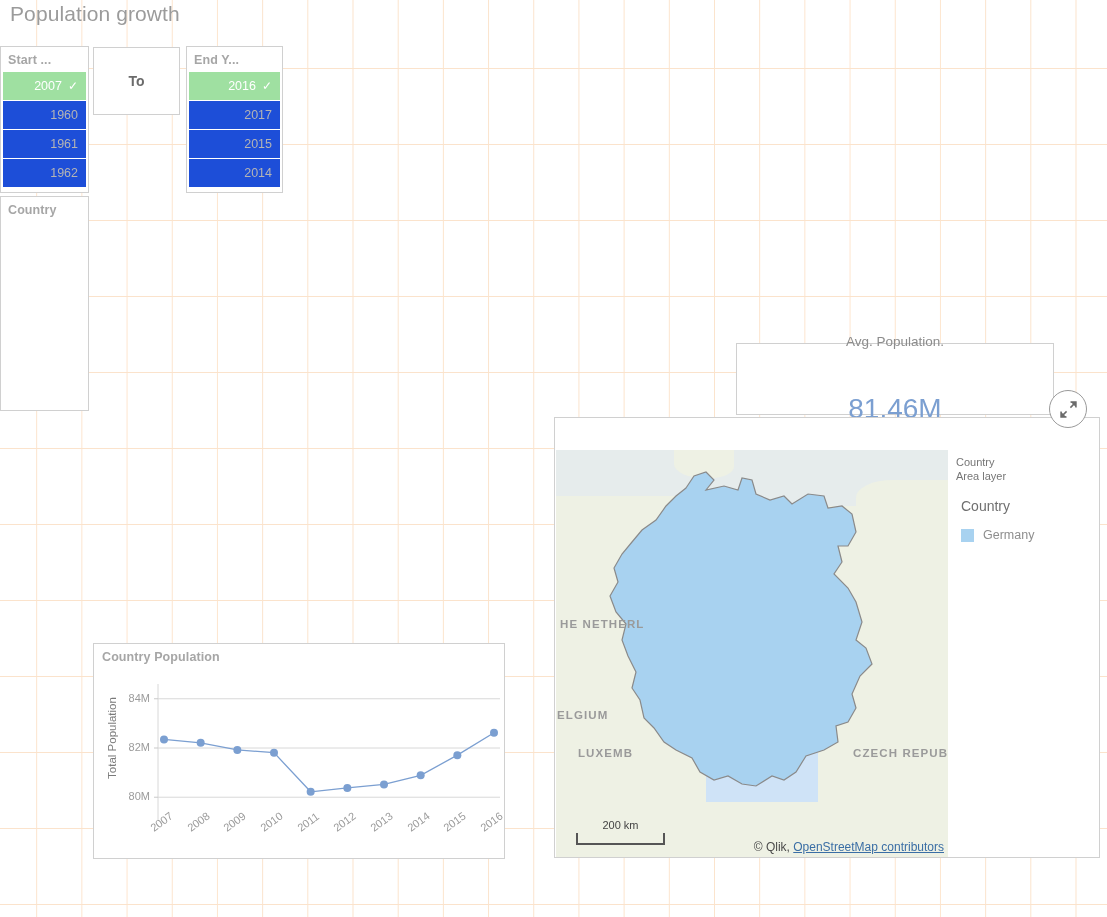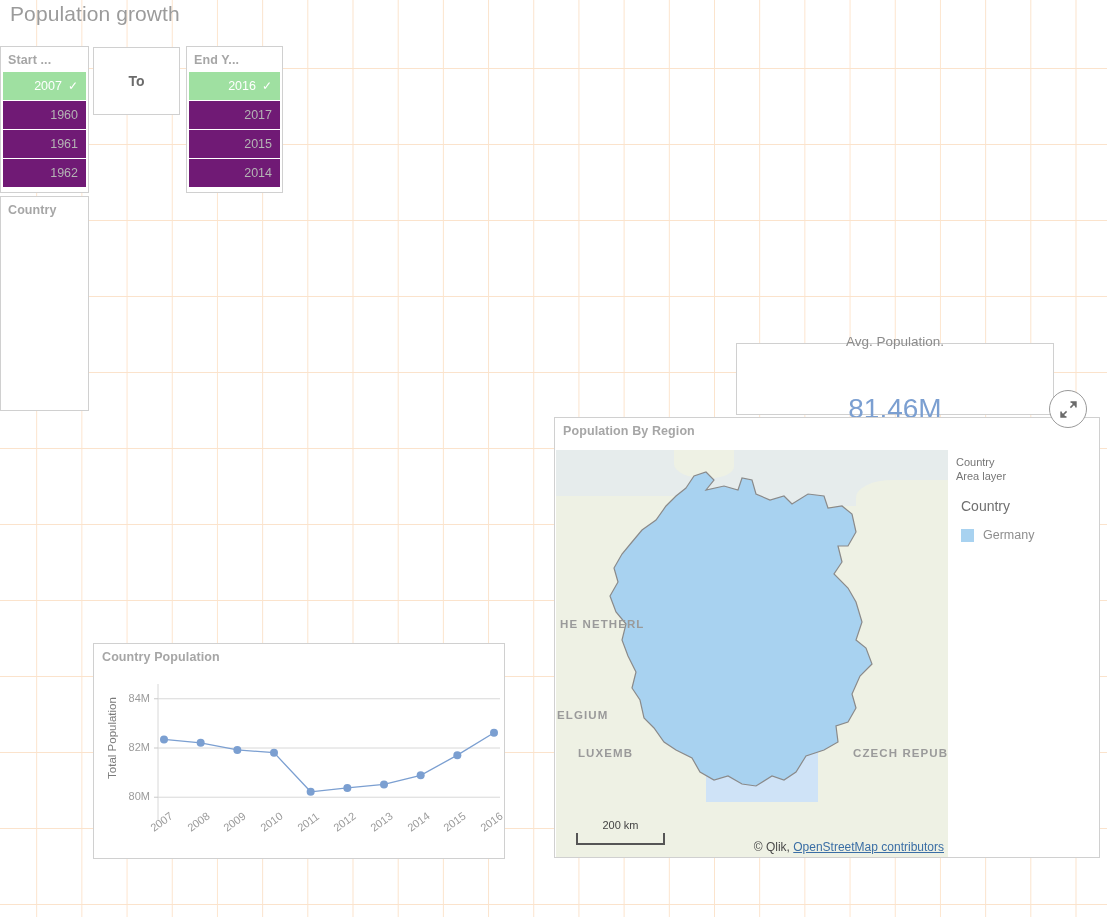--- a/index.html
+++ b/index.html
@@ -38,21 +38,21 @@
     font-size:12.5px;font-weight:bold;color:#a6a6a6;
     padding:6px 8px 3px 8px;letter-spacing:.1px;
   }
 
   
   .filter{position:absolute;overflow:hidden;z-index:3;}
   .filter .obj-title{padding:6px 7px 5px 7px;}
   .fl-list{padding:0 2px 2px 2px;}
   .fl-item{
     height:28px;line-height:28px;
-    background:#701a75;color:#b4b4b4;
+    background:#1d4ed8;color:#b4b4b4;
     font-size:12.5px;margin-bottom:1px;
     box-sizing:border-box;padding:0 8px;
     white-space:nowrap;overflow:hidden;
   }
   .fl-item.right{text-align:right;}
   .fl-item.sel{background:#9fe0a1;color:#ffffff;}
   .fl-item.sel .chk{margin-left:6px;font-size:12px;}
   .fl-item.blank{}
 
   
@@ -190,21 +190,20 @@
     <path d="M16 1 L10.5 1 L16 1 L16 6.5" stroke="#6b6b6b" stroke-width="1.4" fill="none"></path>
     <path d="M15.6 1.4 L10.4 6.6" stroke="#6b6b6b" stroke-width="1.5"></path>
     <path d="M10.8 1.0 L16 1 L16 6.2 Z" fill="#6b6b6b"></path>
     <path d="M1 16 L6.5 16 L1 16 L1 10.5" stroke="#6b6b6b" stroke-width="1.4" fill="none"></path>
     <path d="M1.4 15.6 L6.6 10.4" stroke="#6b6b6b" stroke-width="1.5"></path>
     <path d="M6.2 16 L1 16 L1 10.8 Z" fill="#6b6b6b"></path>
   </svg>
 </div>
 
 <div class="obj" id="map-obj">
-  <div class="obj-title">Population By Region</div>
 
   <div id="map-canvas">
     <div class="map-sea"></div>
 
     <div class="map-land" style="left:0px;top:0px;width:392px;height:60px;background:#e6ecec;"></div>
     <div class="map-land" style="left:118px;top:0px;width:60px;height:28px;background:#eef1e4;border-radius:0 0 40% 50%;"></div>
     <div class="map-land" style="left:0px;top:46px;width:150px;height:361px;background:#eef1e4;"></div>
     <div class="map-land" style="left:262px;top:56px;width:130px;height:351px;background:#eef1e4;"></div>
     <div class="map-land" style="left:0px;top:352px;width:392px;height:55px;background:#eef1e4;"></div>
     <div class="map-land" style="left:300px;top:30px;width:92px;height:44px;background:#eef1e4;border-radius:40% 0 0 0;"></div>

